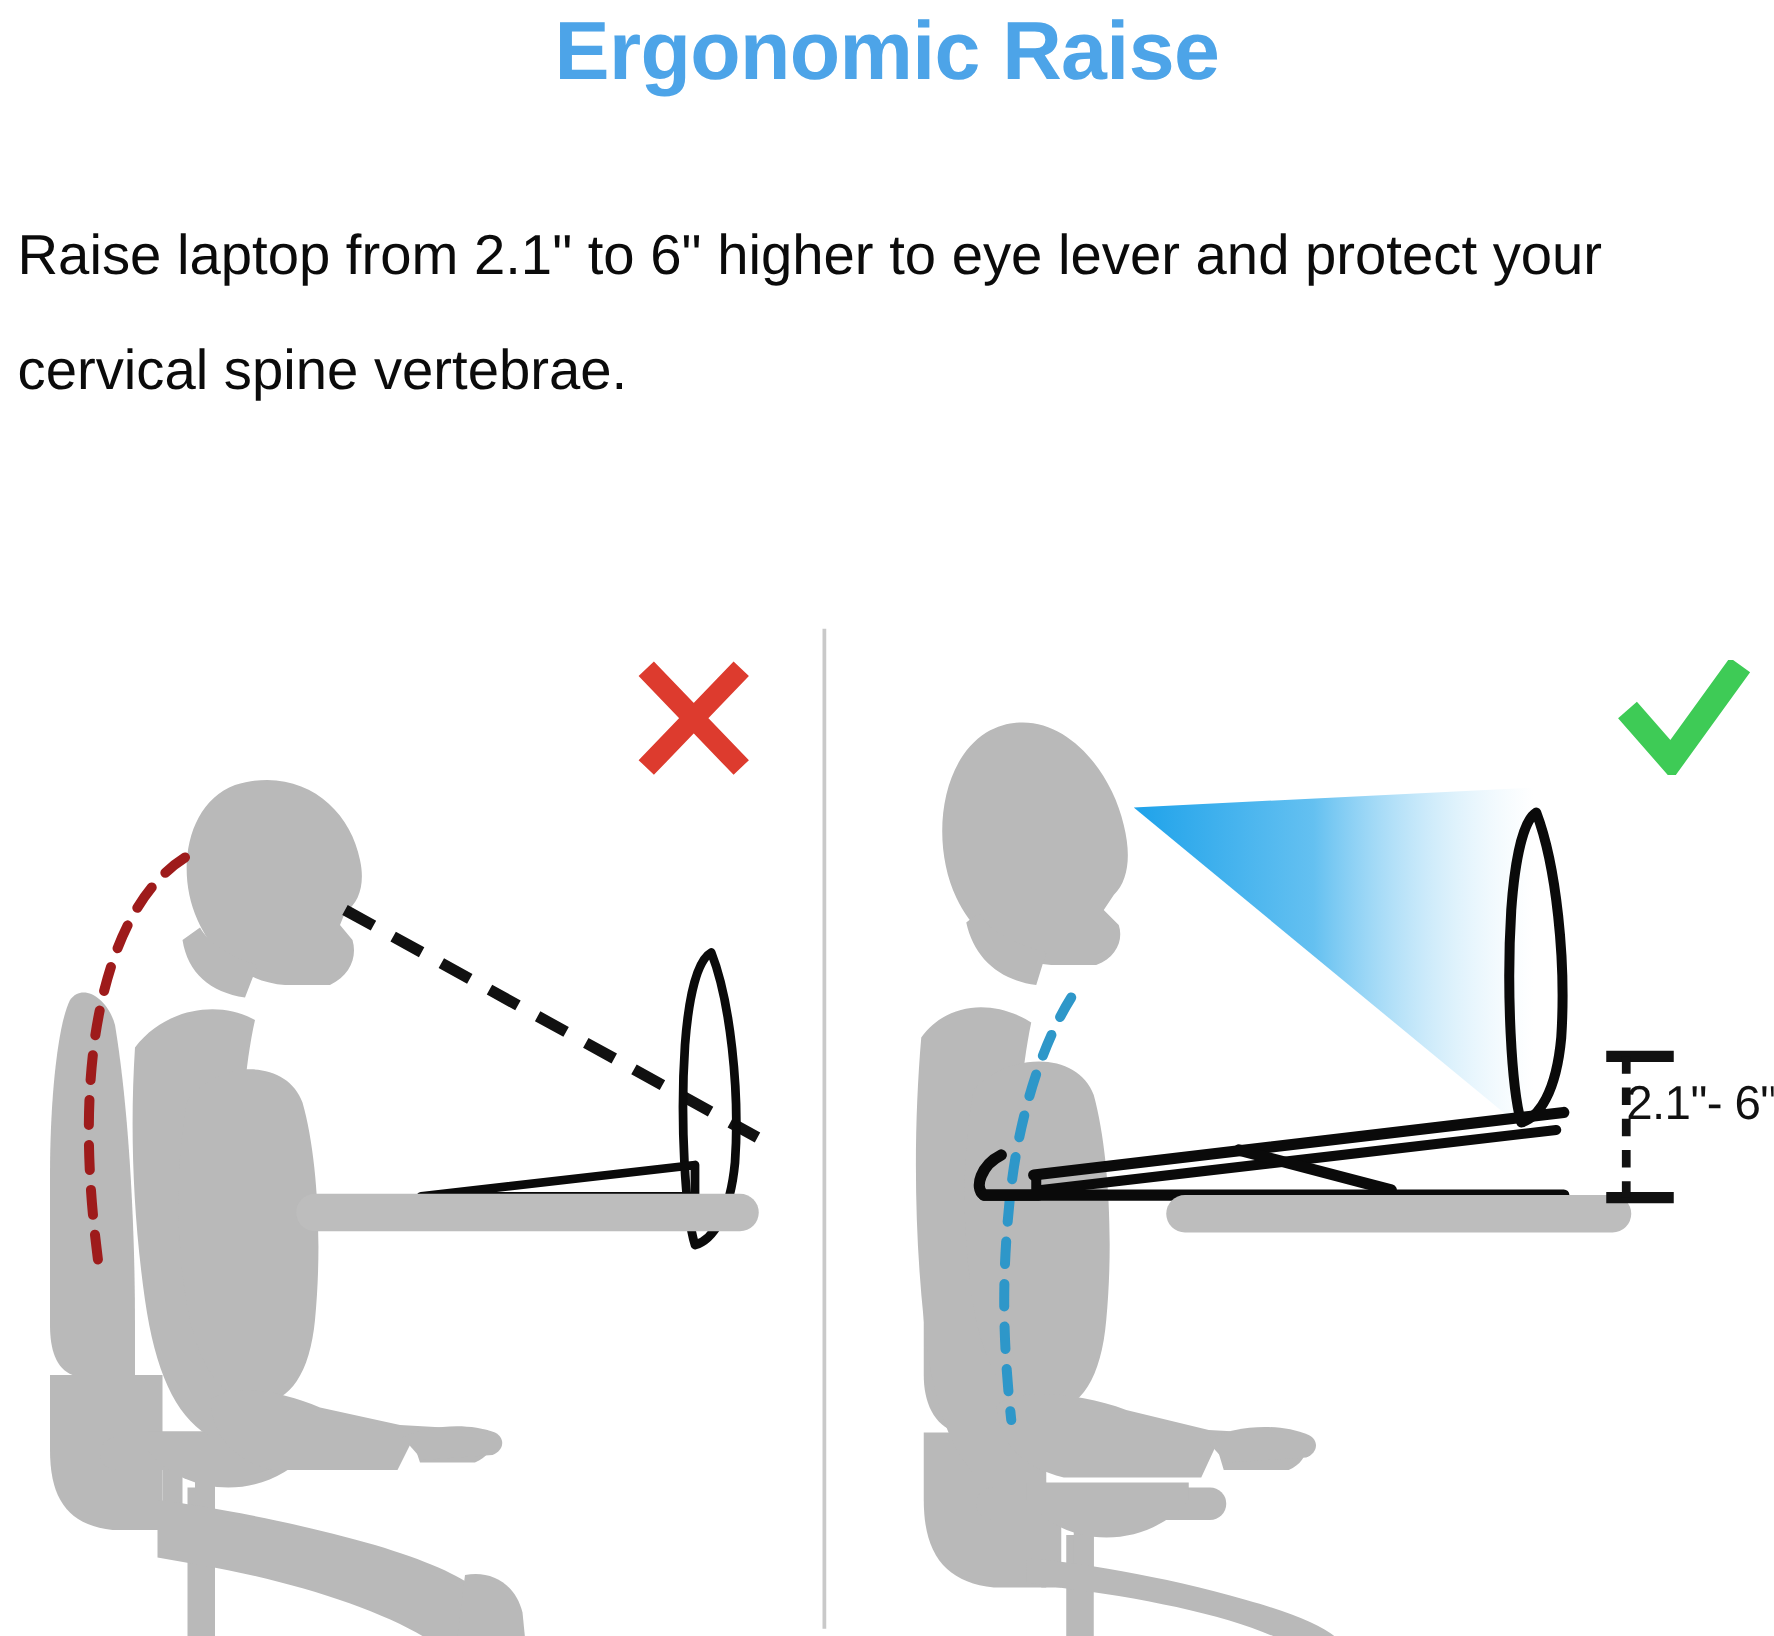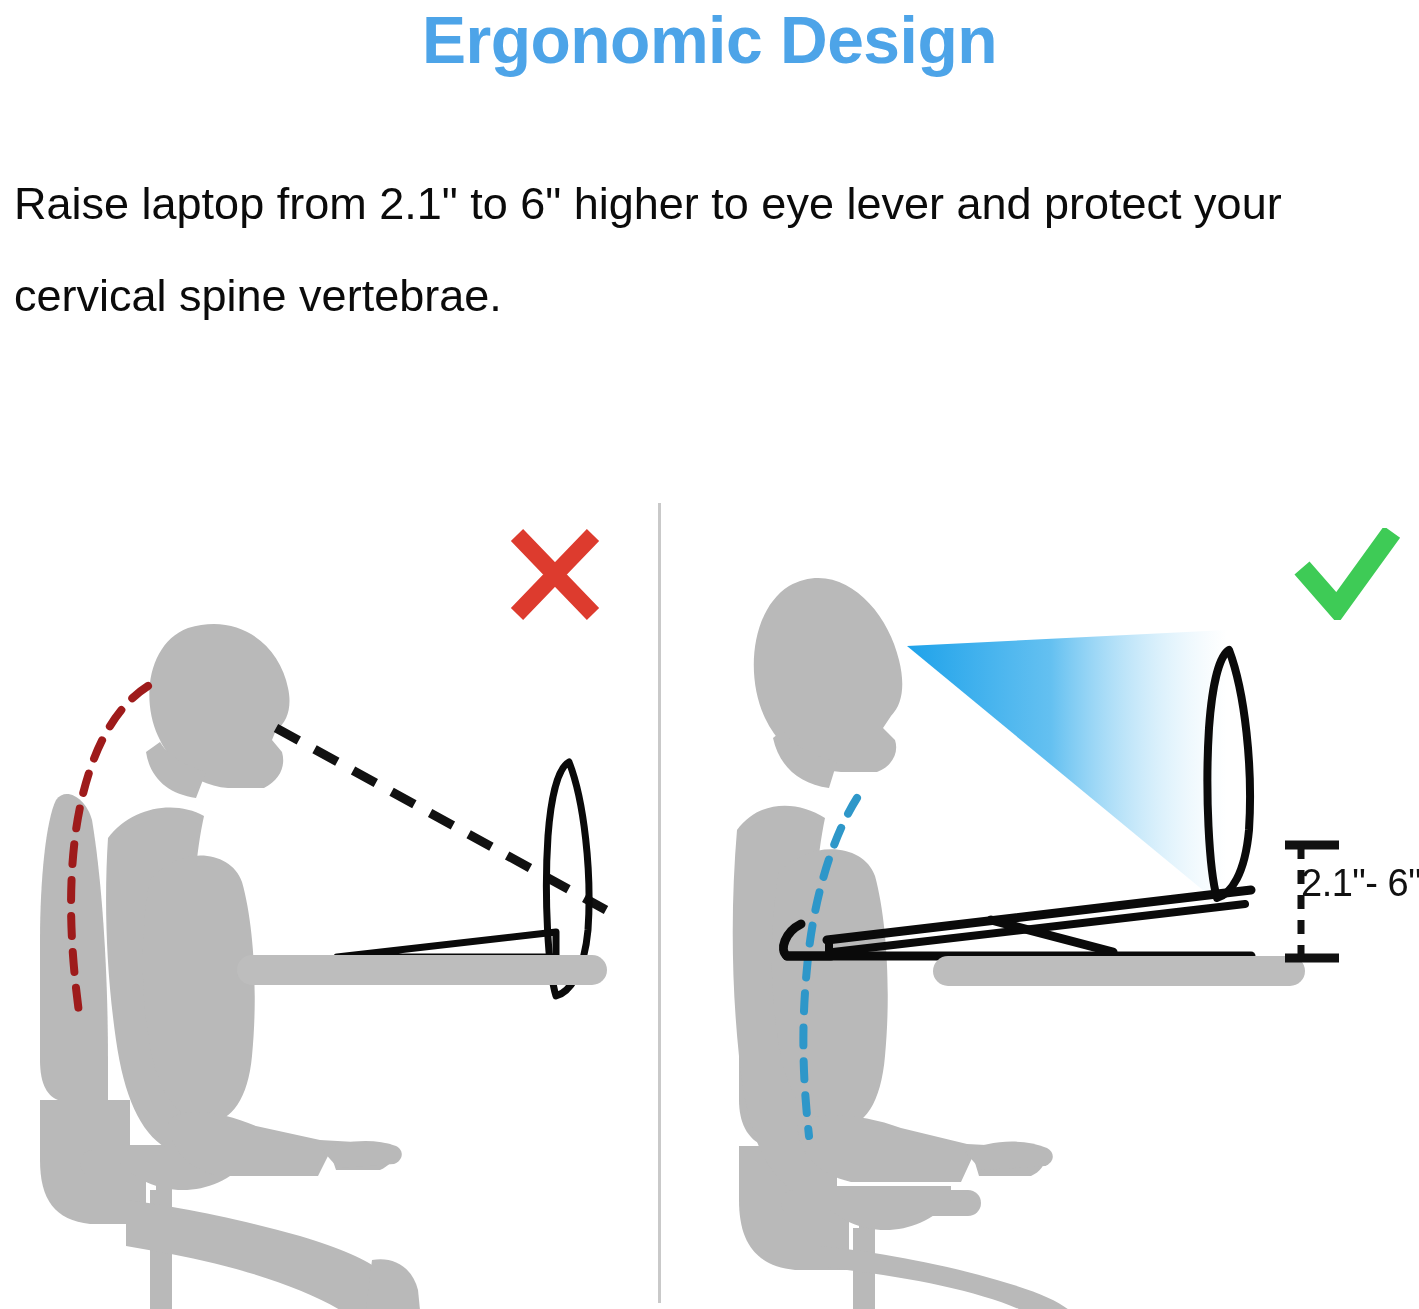--- a/index.html
+++ b/index.html
@@ -77,21 +77,21 @@
     color: #111111;
     white-space: nowrap;
     letter-spacing: -0.5px;
   }
 </style>
 </head>
 <body>
 
 <div class="page">
 
-  <div class="title">Ergonomic Design</div>
+  <div class="title">Ergonomic Raise</div>
 
   <div class="subtitle">Raise laptop from 2.1" to 6" higher to eye lever and protect your cervical spine vertebrae.</div>
 
   <div class="divider"></div>
 
   <div class="panel panel-left">
     <svg width="658" height="809" viewBox="0 0 658 809" xmlns="http://www.w3.org/2000/svg">
 
       <g fill="#b9b9b9">
 

